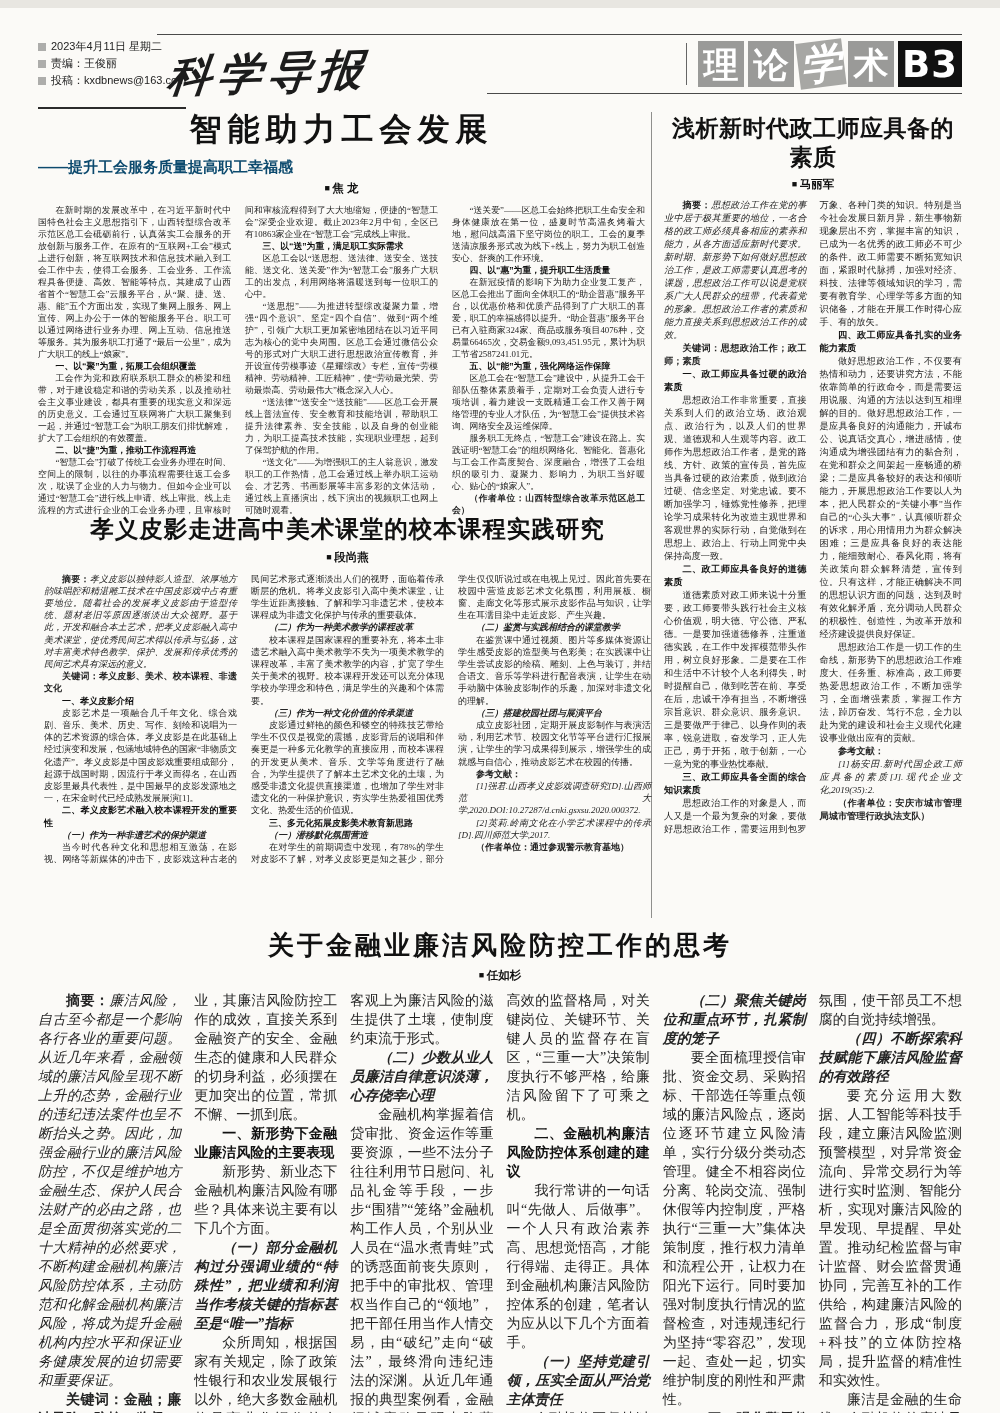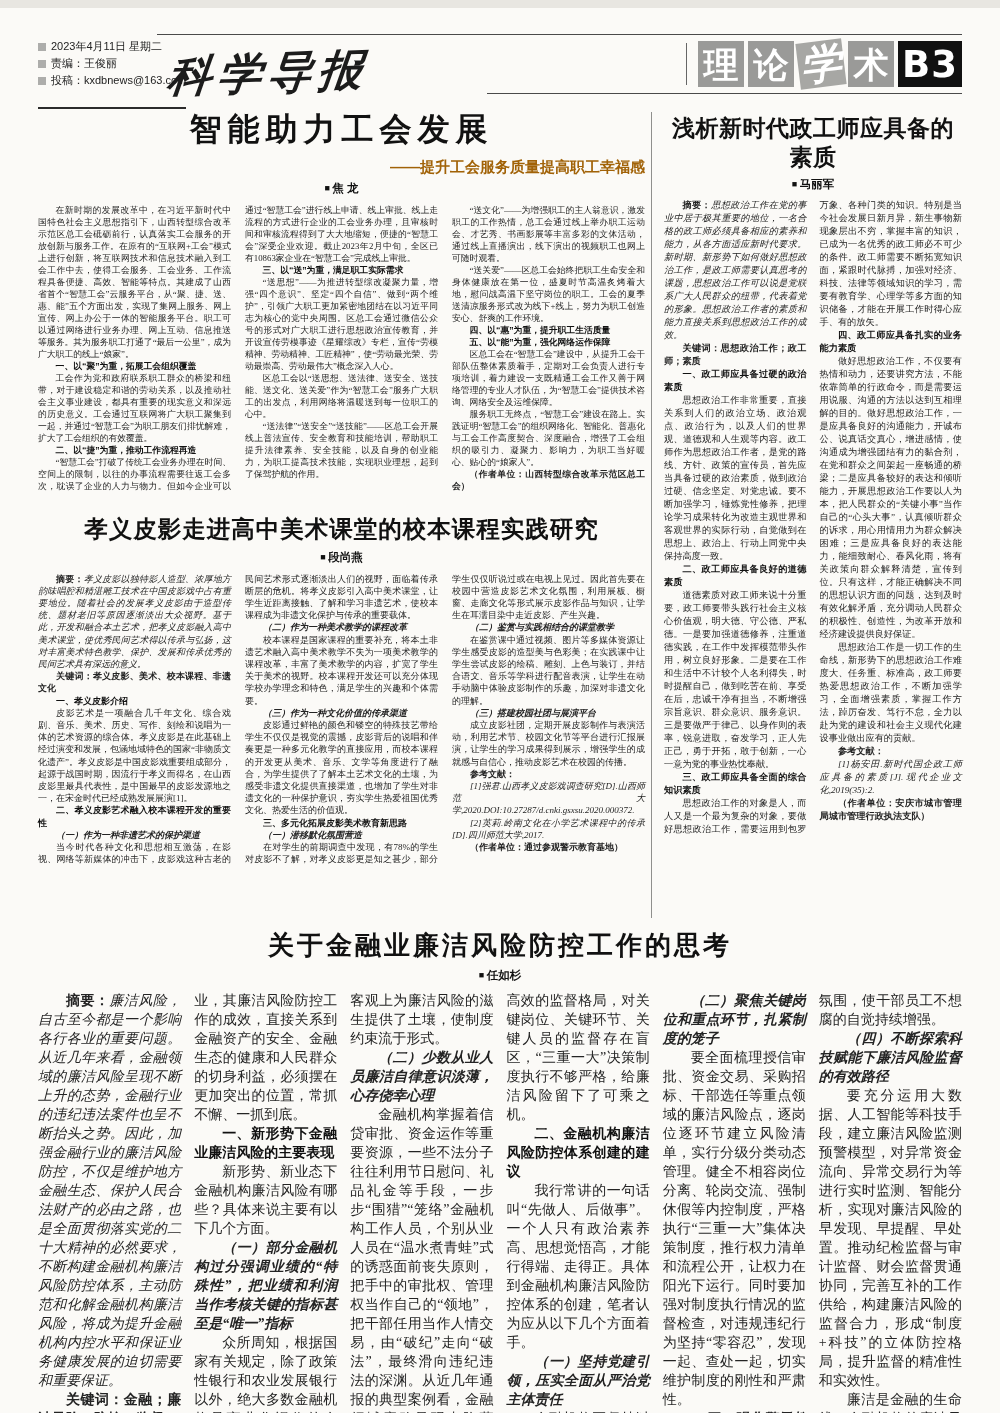--- a/index.html
+++ b/index.html
@@ -13,41 +13,41 @@
   .rule-bottom{position:absolute;left:487px;top:85px;width:475px;height:1px;background:#4a4a4a;}
   .badges{position:absolute;top:33px;right:38px;display:flex;align-items:center;gap:4px;}
   .vtick{display:inline-block;width:1px;height:42px;background:#666;margin-right:7px;}
   .badge{display:inline-block;text-align:center;}
   .badge.g{width:46px;height:46px;background:#9a9a98;color:#fff;font:bold 35px/47px "Liberation Sans","DejaVu Sans",sans-serif;}
   .badge.script{background:#a7a7a4;font-family:"DejaVu Serif",serif;font-style:italic;font-size:41px;transform:rotate(-7deg);}
   .badge.b3{min-width:64px;height:46px;background:#111;color:#fff;font:bold 37px/47px "DejaVu Sans","Liberation Sans",sans-serif;letter-spacing:1px;}
   
   .art{position:absolute;}
   .art h1{margin:0;text-align:center;font-family:"Liberation Sans","DejaVu Sans",sans-serif;color:#111;}
-  .art h2{margin:6px 0 0;text-align:right;font:15px/1.2 "Liberation Sans","DejaVu Sans",sans-serif;font-weight:600;color:#a16207;}
+  .art h2{margin:6px 0 0;text-align:left;font:15px/1.2 "Liberation Sans","DejaVu Sans",sans-serif;font-weight:600;color:#0c4a6e;}
   .author{text-align:center;font:bold 11.5px/1 "Liberation Sans","DejaVu Sans",sans-serif;margin:7px 0 9px;color:#111;}
   .author::before{content:"■ ";font-size:9px;vertical-align:1px;}
   .art-body{text-align:justify;font-family:"Liberation Serif","DejaVu Serif",serif;color:#242424;}
   .art-body p{margin:0;text-indent:2em;}
   .p-head{font-family:"Liberation Sans","DejaVu Sans",sans-serif;font-weight:bold;text-indent:1em;break-inside:avoid;break-after:avoid;color:#111;}
   .p-sub{font-weight:bold;font-style:italic;break-after:avoid;}
   .p-abstract{font-style:italic;}
   .p-abstract b,.p-kw b{font-style:normal;font-family:"Liberation Sans","DejaVu Sans",sans-serif;}
   .p-kw{font-weight:600;}
   .p-refhead{font-weight:bold;font-family:"Liberation Sans","DejaVu Sans",sans-serif;break-after:avoid;}
   .p-ref{font-style:italic;}
   .p-unit{font-weight:bold;font-family:"Liberation Sans","DejaVu Sans",sans-serif;}
   .a1{left:38px;top:100px;width:607px;}
   .a1 h1{font-size:32px;font-weight:bold;letter-spacing:6px;}
   .a1 .art-body{column-count:3;column-gap:14px;font-size:8.8px;line-height:12px;}
   .vdivider{position:absolute;left:651px;top:104px;width:1px;height:806px;background:#8f8f8d;}
   .a2{left:664px;top:106px;width:298px;}
   .a2 h1{font-size:23px;letter-spacing:0.5px;line-height:1.25;}
   .a2 .art-body{column-count:2;column-gap:13px;font-size:9.2px;line-height:13px;}
-  .a3{left:38px;top:505px;width:607px;}
+  .a3{left:44px;top:505px;width:607px;}
   .a3 h1{font-size:23.5px;letter-spacing:1px;}
   .a3 .art-body{column-count:3;column-gap:14px;font-size:9px;line-height:12.2px;}
   .a4{left:38px;top:920px;width:924px;}
   .a4 h1{font-size:26px;letter-spacing:3px;}
   .a4 .art-body{column-count:6;column-gap:13px;font-size:14px;line-height:19px;}
 </style>
 </head>
 <body>
 
 <div class="page">
@@ -73,26 +73,27 @@
     <h1>智能助力工会发展</h1>
     <h2>——提升工会服务质量提高职工幸福感</h2>
     <div class="author">焦 龙</div>
     <div class="art-body">
         <p class="p-body">在新时期的发展改革中，在习近平新时代中国特色社会主义思想指引下，山西转型综合改革示范区总工会砥砺前行，认真落实工会服务的开放创新与服务工作。在原有的“互联网+工会”模式上进行创新，将互联网技术和信息技术融入到工会工作中去，使得工会服务、工会业务、工作流程具备便捷、高效、智能等特点。其建成了山西省首个“智慧工会”云服务平台，从“聚、捷、送、惠、能”五个方面出发，实现了集网上服务、网上宣传、网上办公于一体的智能服务平台。职工可以通过网络进行业务办理、网上互动、信息推送等服务。其为服务职工打通了“最后一公里”，成为广大职工的线上“娘家”。</p>
         <p class="p-head">一、以“聚”为重，拓展工会组织覆盖</p>
         <p class="p-body">工会作为党和政府联系职工群众的桥梁和纽带，对于建设稳定和谐的劳动关系，以及推动社会主义事业建设，都具有重要的现实意义和深远的历史意义。工会通过互联网将广大职工聚集到一起，并通过“智慧工会”为职工朋友们排忧解难，扩大了工会组织的有效覆盖。</p>
         <p class="p-head">二、以“捷”为重，推动工作流程再造</p>
         <p class="p-body">“智慧工会”打破了传统工会业务办理在时间、空间上的限制，以往的办事流程需要往返工会多次，耽误了企业的人力与物力。但如今企业可以通过“智慧工会”进行线上申请、线上审批、线上走流程的方式进行企业的工会业务办理，且审核时间和审核流程得到了大大地缩短，便捷的“智慧工会”深受企业欢迎。截止2023年2月中旬，全区已有10863家企业在“智慧工会”完成线上审批。</p>
         <p class="p-head">三、以“送”为重，满足职工实际需求</p>
+        <p class="p-body">区总工会以“送思想、送法律、送安全、送技能、送文化、送关爱”作为“智慧工会”服务广大职工的出发点，利用网络将温暖送到每一位职工的心中。</p>
         <p class="p-body">“送思想”——为推进转型综改凝聚力量，增强“四个意识”、坚定“四个自信”、做到“两个维护”，引领广大职工更加紧密地团结在以习近平同志为核心的党中央周围。区总工会通过微信公众号的形式对广大职工进行思想政治宣传教育，并开设宣传劳模事迹《星耀综改》专栏，宣传“劳模精神、劳动精神、工匠精神”，使“劳动最光荣、劳动最崇高、劳动最伟大”概念深入人心。</p>
-        <p class="p-body">区总工会以“送思想、送法律、送安全、送技能、送文化、送关爱”作为“智慧工会”服务广大职工的出发点，利用网络将温暖送到每一位职工的心中。</p>
         <p class="p-body">“送法律”“送安全”“送技能”——区总工会开展线上普法宣传、安全教育和技能培训，帮助职工提升法律素养、安全技能，以及自身的创业能力，为职工提高技术技能，实现职业理想，起到了保驾护航的作用。</p>
         <p class="p-body">“送文化”——为增强职工的主人翁意识，激发职工的工作热情，总工会通过线上举办职工运动会、才艺秀、书画影展等丰富多彩的文体活动，通过线上直播演出，线下演出的视频职工也网上可随时观看。</p>
         <p class="p-body">“送关爱”——区总工会始终把职工生命安全和身体健康放在第一位，盛夏时节高温炙烤着大地，慰问战高温下坚守岗位的职工。工会的夏季送清凉服务形式改为线下+线上，努力为职工创造安心、舒爽的工作环境。</p>
         <p class="p-head">四、以“惠”为重，提升职工生活质量</p>
+        <p class="p-body">在新冠疫情的影响下为助力企业复工复产，区总工会推出了面向全体职工的“助企普惠”服务平台，以优惠价格和优质产品得到了广大职工的喜爱，职工的幸福感得以提升。“助企普惠”服务平台已有入驻商家324家、商品或服务项目4076种，交易量66465次，交易金额9,093,451.95元，累计为职工节省2587241.01元。</p>
         <p class="p-head">五、以“能”为重，强化网络运作保障</p>
         <p class="p-body">区总工会在“智慧工会”建设中，从提升工会干部队伍整体素质着手，定期对工会负责人进行专项培训，着力建设一支既精通工会工作又善于网络管理的专业人才队伍，为“智慧工会”提供技术咨询、网络安全及运维保障。</p>
         <p class="p-body">服务职工无终点，“智慧工会”建设在路上。实践证明“智慧工会”的组织网络化、智能化、普惠化与工会工作高度契合、深度融合，增强了工会组织的吸引力、凝聚力、影响力，为职工当好暖心、贴心的“娘家人”。</p>
         <p class="p-unit">（作者单位：山西转型综合改革示范区总工会）</p>
       </div>
   </section>
 
   <div class="vdivider"></div>
 
   <section class="art a2">

